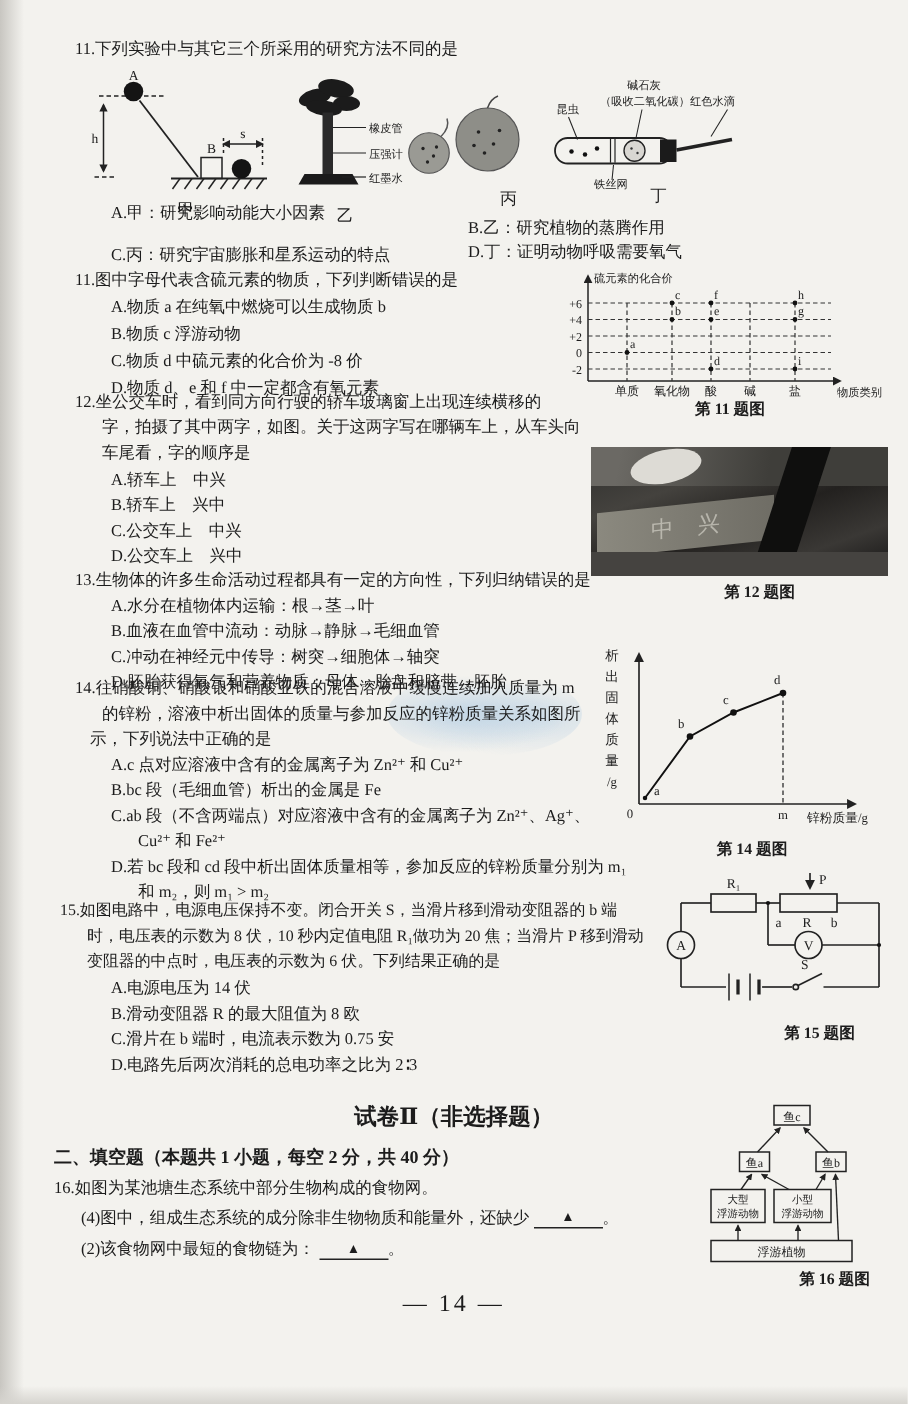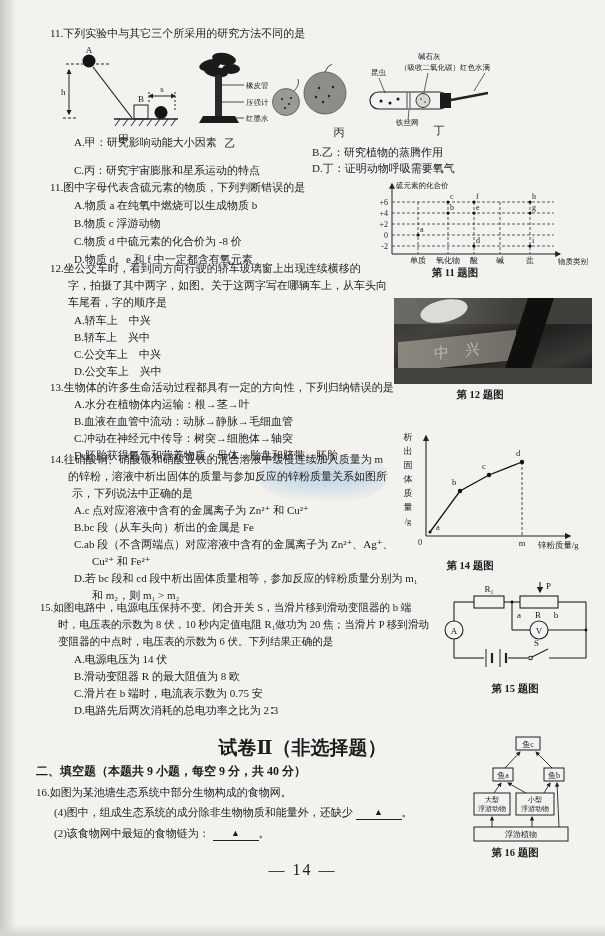--- a/index.html
+++ b/index.html
@@ -5,21 +5,21 @@
   *{box-sizing:border-box}
   html,body{margin:0;padding:0}
   body{position:relative;width:605px;height:936px;background:#f3f2ee;overflow:hidden;
        font-family:"Liberation Serif","DejaVu Serif",serif;color:#1c1c1c}
   .edge-l{position:absolute;left:0;top:0;width:16px;height:100%;
           background:linear-gradient(90deg,#c8c6c1,rgba(200,198,193,0))}
   .edge-b{position:absolute;left:0;bottom:0;width:100%;height:12px;
           background:linear-gradient(0deg,#d6d4cf,rgba(214,212,207,0))}
   .t{position:absolute;font-size:11px;line-height:1.25;white-space:nowrap}
   .t15{font-size:10.6px}
-  .cap{position:absolute;font-size:10.5px;font-weight:bold;text-align:center;white-space:nowrap}
+  .cap{position:absolute;font-size:10.5px;font-weight:bold;text-align:right;white-space:nowrap}
   .bold{font-weight:bold}
   .center{left:0;width:605px;text-align:center}
   svg{position:absolute;overflow:visible}
   svg text{fill:#1c1c1c;font-family:"Liberation Serif","DejaVu Serif",serif}
   .blank{display:inline-block;min-width:46px;border-bottom:1.2px solid #222;
          text-align:center;font-size:9px;line-height:1;padding:0 4px 2px 4px;vertical-align:1px}
   .wm{position:absolute;left:258px;top:448px;width:130px;height:56px;border-radius:50%;
       background:radial-gradient(ellipse at 35% 50%,rgba(110,165,215,.30),rgba(110,165,215,0) 65%),
                  radial-gradient(ellipse at 78% 55%,rgba(110,165,215,.22),rgba(110,165,215,0) 60%)}
   .photo{position:absolute;left:394px;top:298px;width:198px;height:86px;overflow:hidden;
@@ -226,23 +226,23 @@
 <div class="cap" style="left:430px;top:388px;width:100px">第 12 题图</div>
 
 <div class="t" style="left:50px;top:381px">13.生物体的许多生命活动过程都具有一定的方向性，下列归纳错误的是</div>
 <div class="t" style="left:74px;top:398px">A.水分在植物体内运输：根→茎→叶</div>
 <div class="t" style="left:74px;top:415px">B.血液在血管中流动：动脉→静脉→毛细血管</div>
 <div class="t" style="left:74px;top:432px">C.冲动在神经元中传导：树突→细胞体→轴突</div>
 <div class="t" style="left:74px;top:449px">D.胚胎获得氧气和营养物质：母体→胎盘和脐带→胚胎</div>
 
 <div class="t" style="left:50px;top:453px">14.往硝酸铜、硝酸银和硝酸亚铁的混合溶液中缓慢连续加入质量为 m</div>
 <div class="t" style="left:68px;top:470px">的锌粉，溶液中析出固体的质量与参加反应的锌粉质量关系如图所</div>
-<div class="t" style="left:72px;top:487px">示，下列说法中正确的是</div>
+<div class="t" style="left:60px;top:487px">示，下列说法中正确的是</div>
 <div class="t" style="left:74px;top:504px">A.c 点对应溶液中含有的金属离子为 Zn²⁺ 和 Cu²⁺</div>
-<div class="t" style="left:74px;top:521px">B.bc 段（从车头向）析出的金属是 Fe</div>
+<div class="t" style="left:74px;top:521px">B.bc 段（毛细血管）析出的金属是 Fe</div>
 <div class="t" style="left:74px;top:538px">C.ab 段（不含两端点）对应溶液中含有的金属离子为 Zn²⁺、Ag⁺、</div>
 <div class="t" style="left:92px;top:555px">Cu²⁺ 和 Fe²⁺</div>
 <div class="t" style="left:74px;top:572px">D.若 bc 段和 cd 段中析出固体质量相等，参加反应的锌粉质量分别为 m₁</div>
 <div class="t" style="left:92px;top:589px">和 m₂，则 m₁ &gt; m₂</div>
 
 <svg style="left:392px;top:428px" width="208" height="128" viewBox="0 0 208 128">
   <defs>
     <marker id="ah14" viewBox="0 0 10 10" refX="8" refY="5" markerWidth="6" markerHeight="6" orient="auto">
       <path d="M0,0L10,5L0,10z" fill="#222"></path>
     </marker>
@@ -325,22 +325,22 @@
   <text x="112" y="9" font-size="9">P</text>
   <text x="85" y="38" font-size="9" text-anchor="middle">a</text>
   <text x="104" y="38" font-size="9" text-anchor="middle">R</text>
   <text x="122" y="38" font-size="9" text-anchor="middle">b</text>
   <text x="20" y="53.5" font-size="9" text-anchor="middle">A</text>
   <text x="105" y="53.5" font-size="9" text-anchor="middle">V</text>
   <text x="100" y="66" font-size="9">S</text>
 </svg>
 <div class="cap" style="left:460px;top:682px;width:110px">第 15 题图</div>
 
-<div class="t bold center" style="top:736px;font-size:19px">试卷Ⅱ（非选择题）</div>
-<div class="t bold" style="left:36px;top:764px;font-size:12px">二、填空题（本题共 9 小题，每空 9 分，共 40 分）</div>
+<div class="t bold center" style="top:736px;font-size:15px">试卷Ⅱ（非选择题）</div>
+<div class="t bold" style="left:36px;top:764px;font-size:12px">二、填空题（本题共 1 小题，每空 2 分，共 40 分）</div>
 
 <div class="t" style="left:36px;top:786px">16.如图为某池塘生态系统中部分生物构成的食物网。</div>
 <div class="t" style="left:54px;top:806px">
   <span>(4)图中，组成生态系统的成分除非生物物质和能量外，还缺少</span>
   <span class="blank"><span>▲</span></span><span>。</span>
 </div>
 <div class="t" style="left:54px;top:827px">
   <span>(2)该食物网中最短的食物链为：</span>
   <span class="blank"><span>▲</span></span><span>。</span>
 </div>

